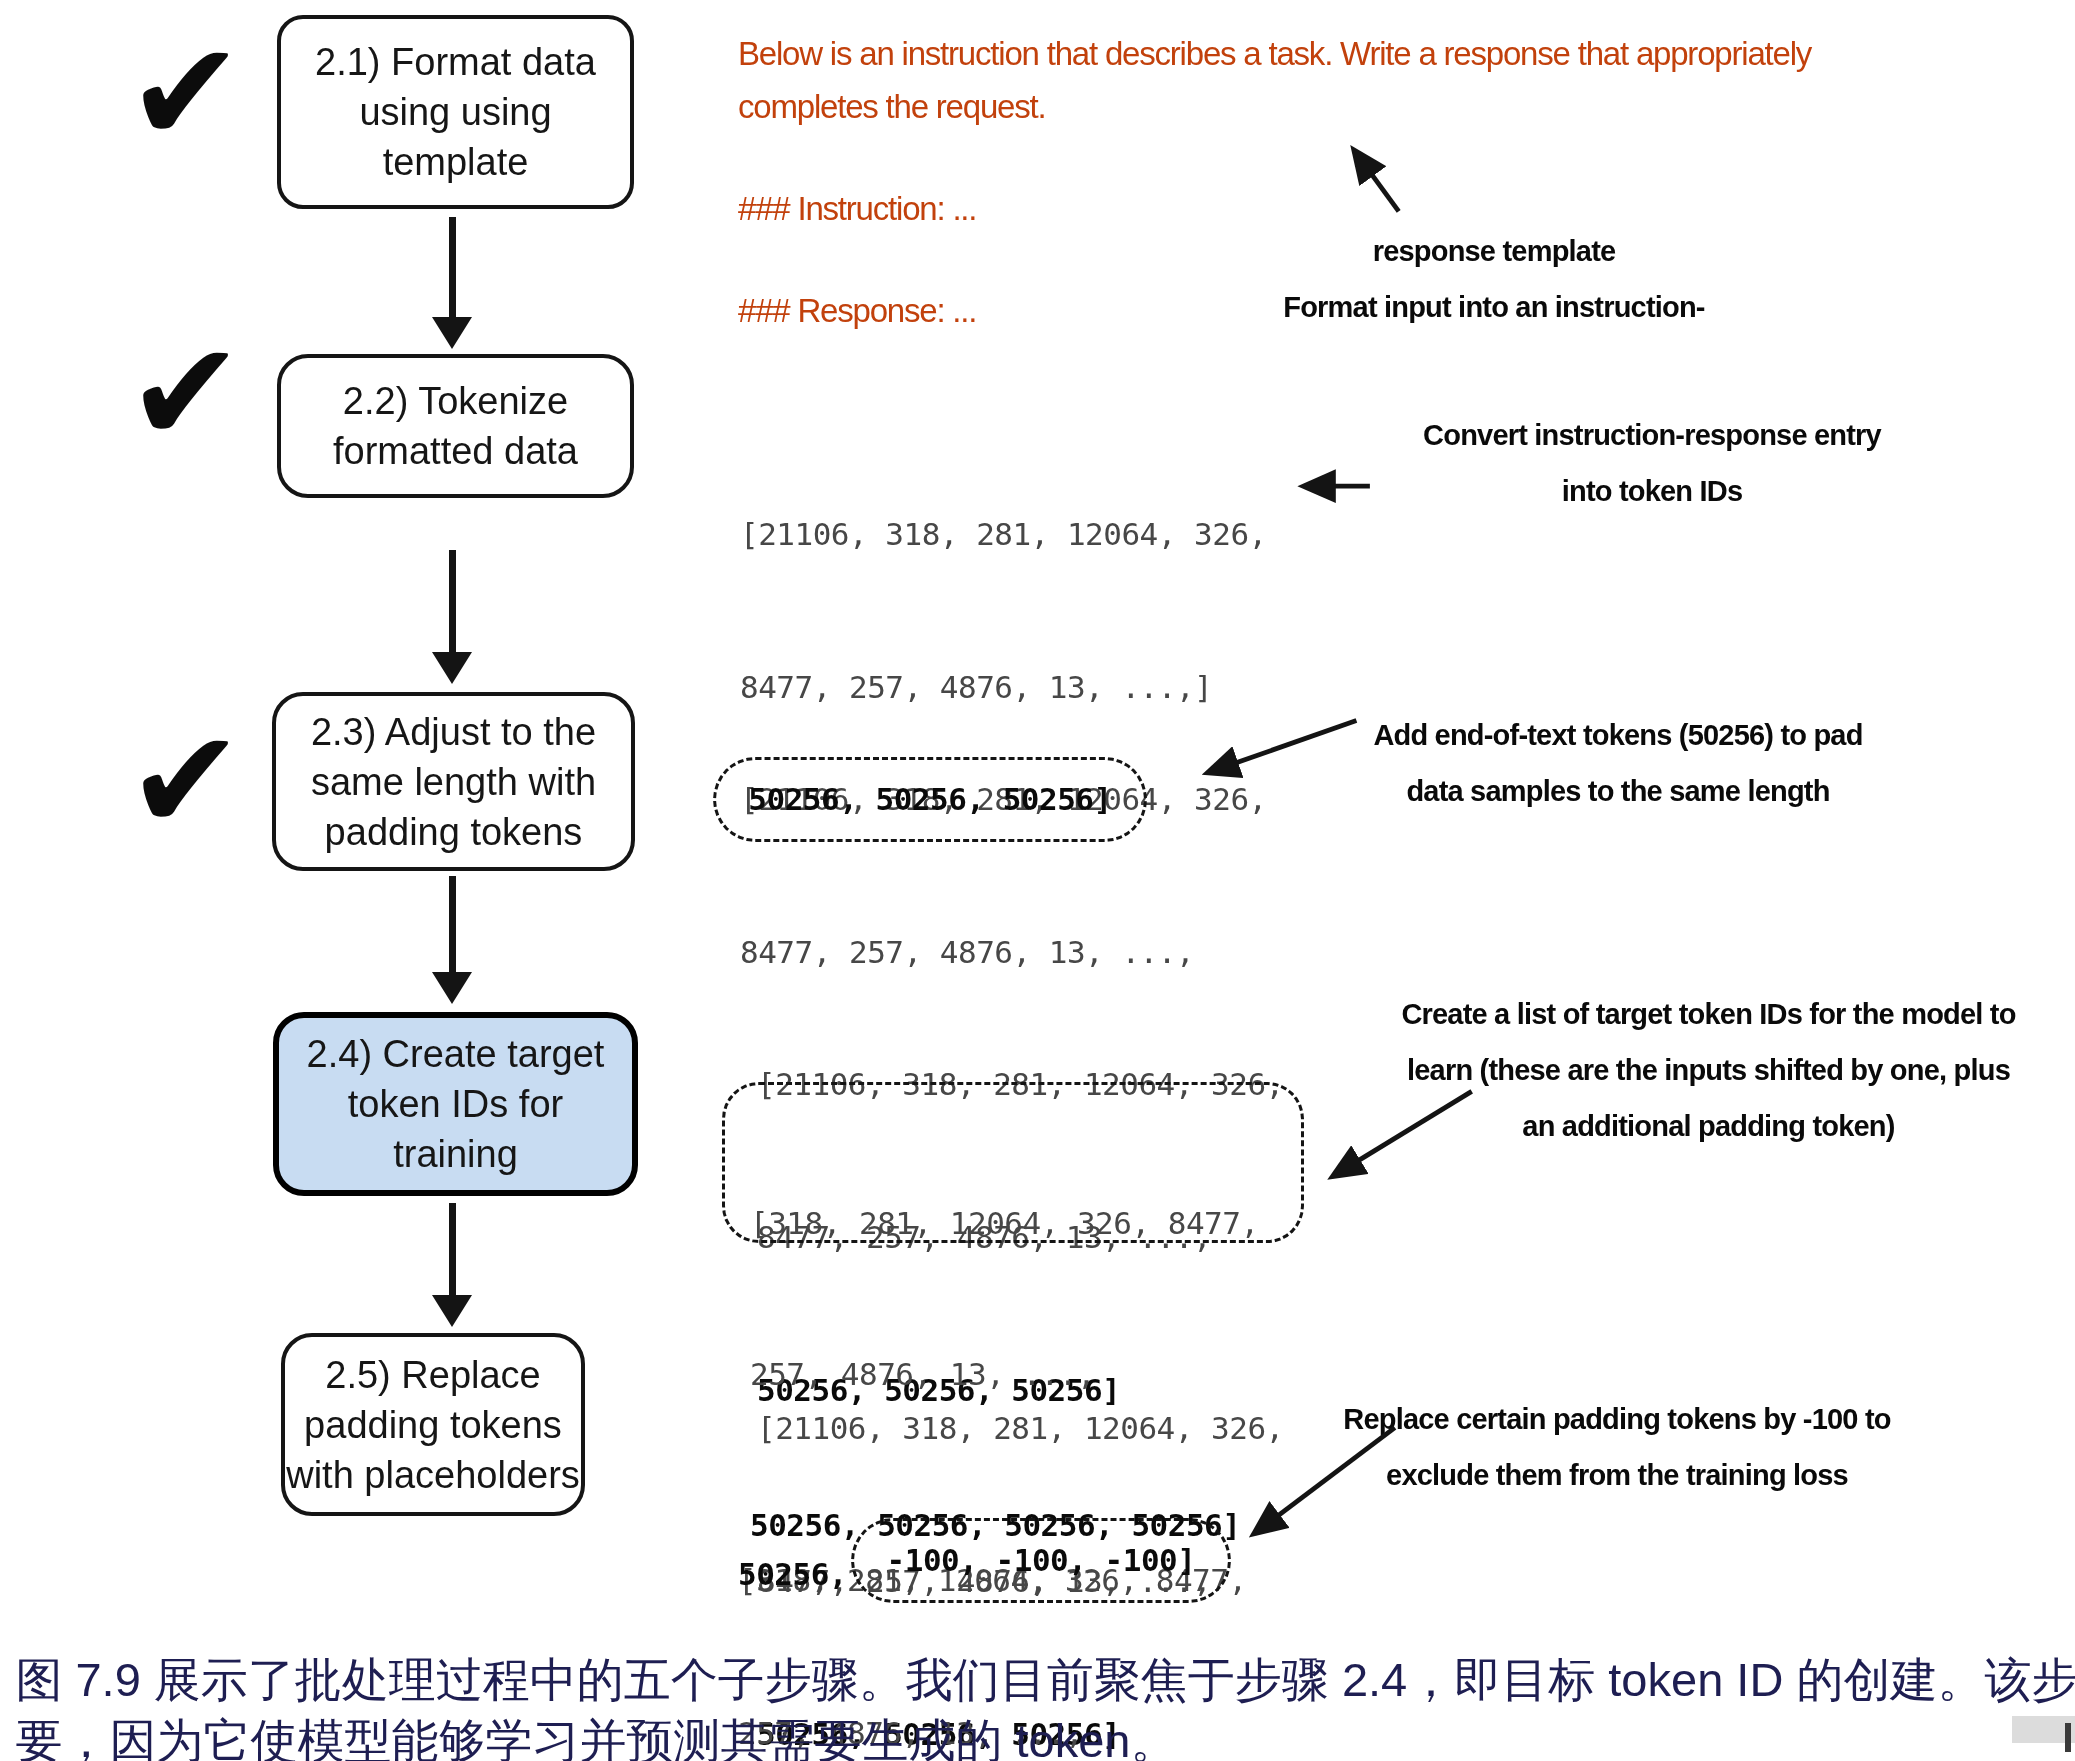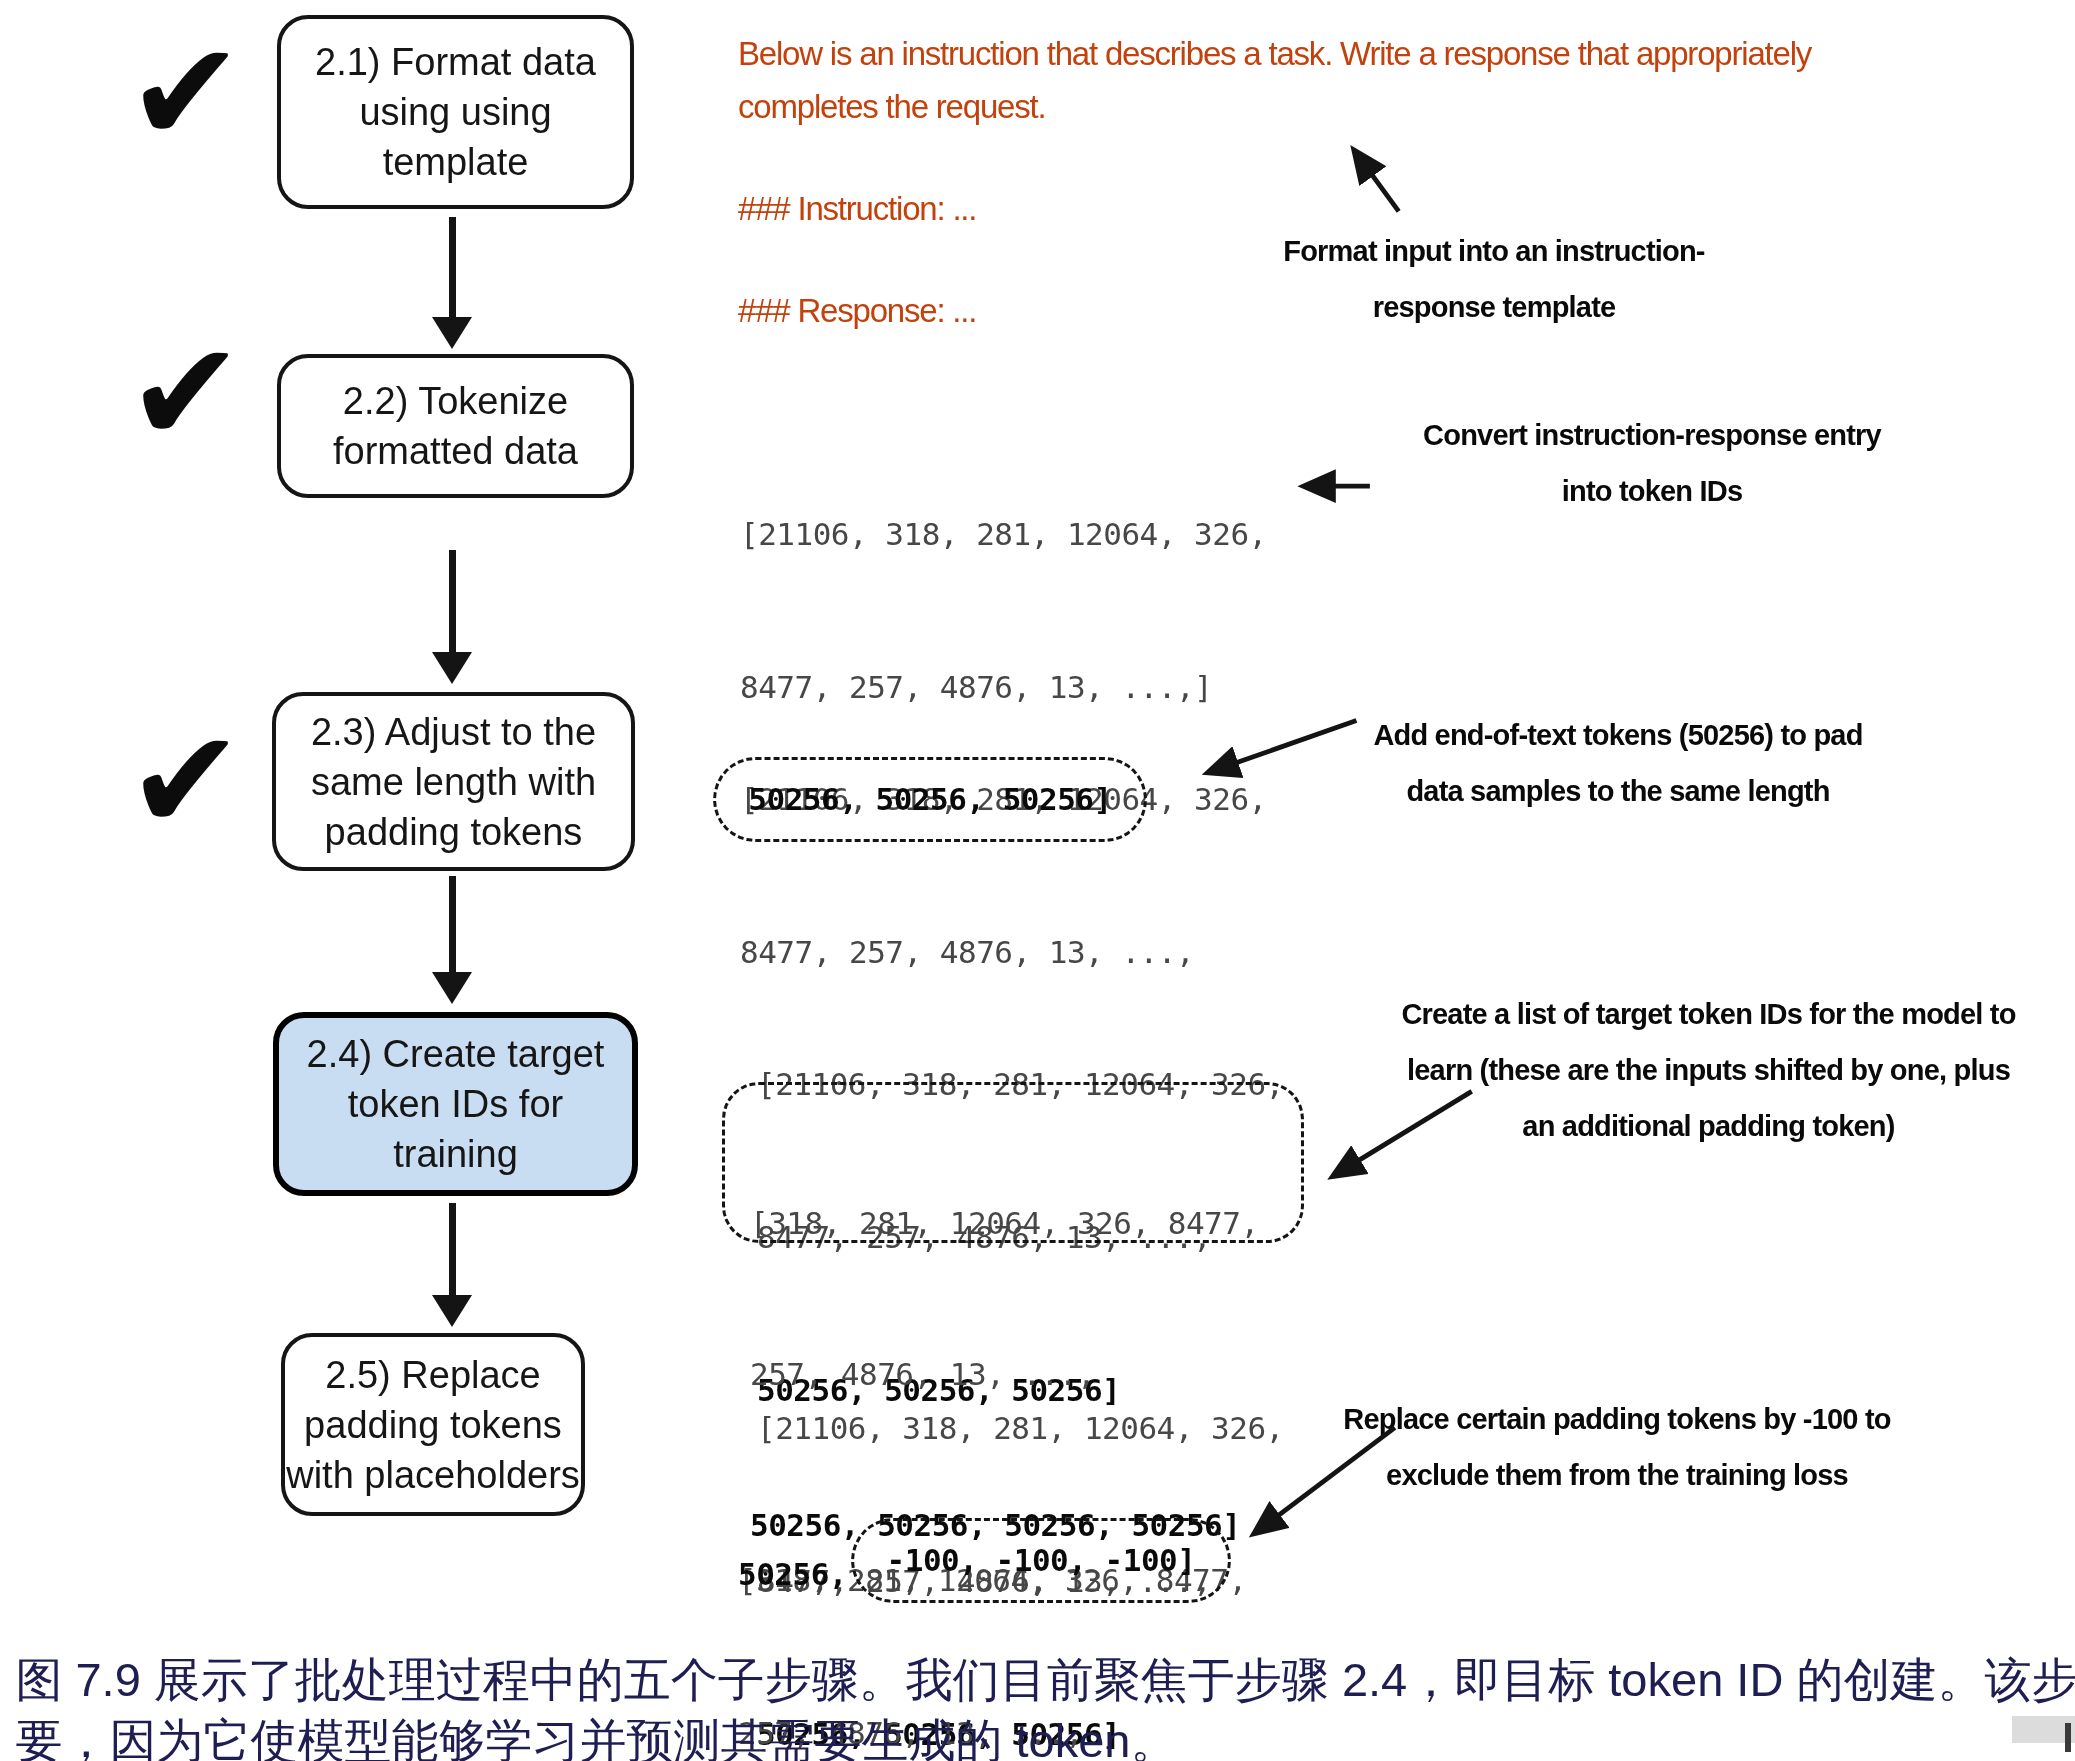--- a/index.html
+++ b/index.html
@@ -49,21 +49,21 @@
 
   svg.overlay{position:absolute;left:0;top:0;pointer-events:none;}
 </style>
 </head>
 <body>
 
 <div class="check" style="left:127px;top:23px;">✔</div>
 <div class="check" style="left:127px;top:323px;">✔</div>
 <div class="check" style="left:127px;top:711px;">✔</div>
 
-<div class="step-box" style="left:277px;top:15.4px;width:357px;height:194px;">
+<div class="step-box" style="left:277px;top:15.4px;width:357px;height:194px;border-radius:26px;">
   <div>2.1) Format data</div>
   <div>using using</div>
   <div>template</div>
 </div>
 
 <div class="varrow" style="left:449px;top:217px;height:100px;"></div>
 
 <div class="step-box" style="left:277px;top:354px;width:357px;height:144px;">
   <div>2.2) Tokenize</div>
   <div>formatted data</div>
@@ -92,22 +92,22 @@
   <div>padding tokens</div>
   <div>with placeholders</div>
 </div>
 
 <div class="prompt-line" style="left:738px;top:35px;">Below is an instruction that describes a task. Write a response that appropriately</div>
 <div class="prompt-line" style="left:738px;top:88px;">completes the request.</div>
 <div class="prompt-line" style="left:738px;top:190px;">### Instruction: ...</div>
 <div class="prompt-line" style="left:738px;top:292px;">### Response: ...</div>
 
 <div class="annot" style="left:1158px;top:223px;width:672px;">
+  <div>response template</div>
   <div>Format input into an instruction-</div>
-  <div>response template</div>
 </div>
 
 <div class="mono" style="left:740px;top:407px;">
   <div class="mline">[21106, 318, 281, 12064, 326,</div>
   <div class="mline">8477, 257, 4876, 13, ...,]</div>
 </div>
 
 <div class="annot" style="left:1316px;top:407px;width:672px;">
   <div>Convert instruction-response entry</div>
   <div>into token IDs</div>

